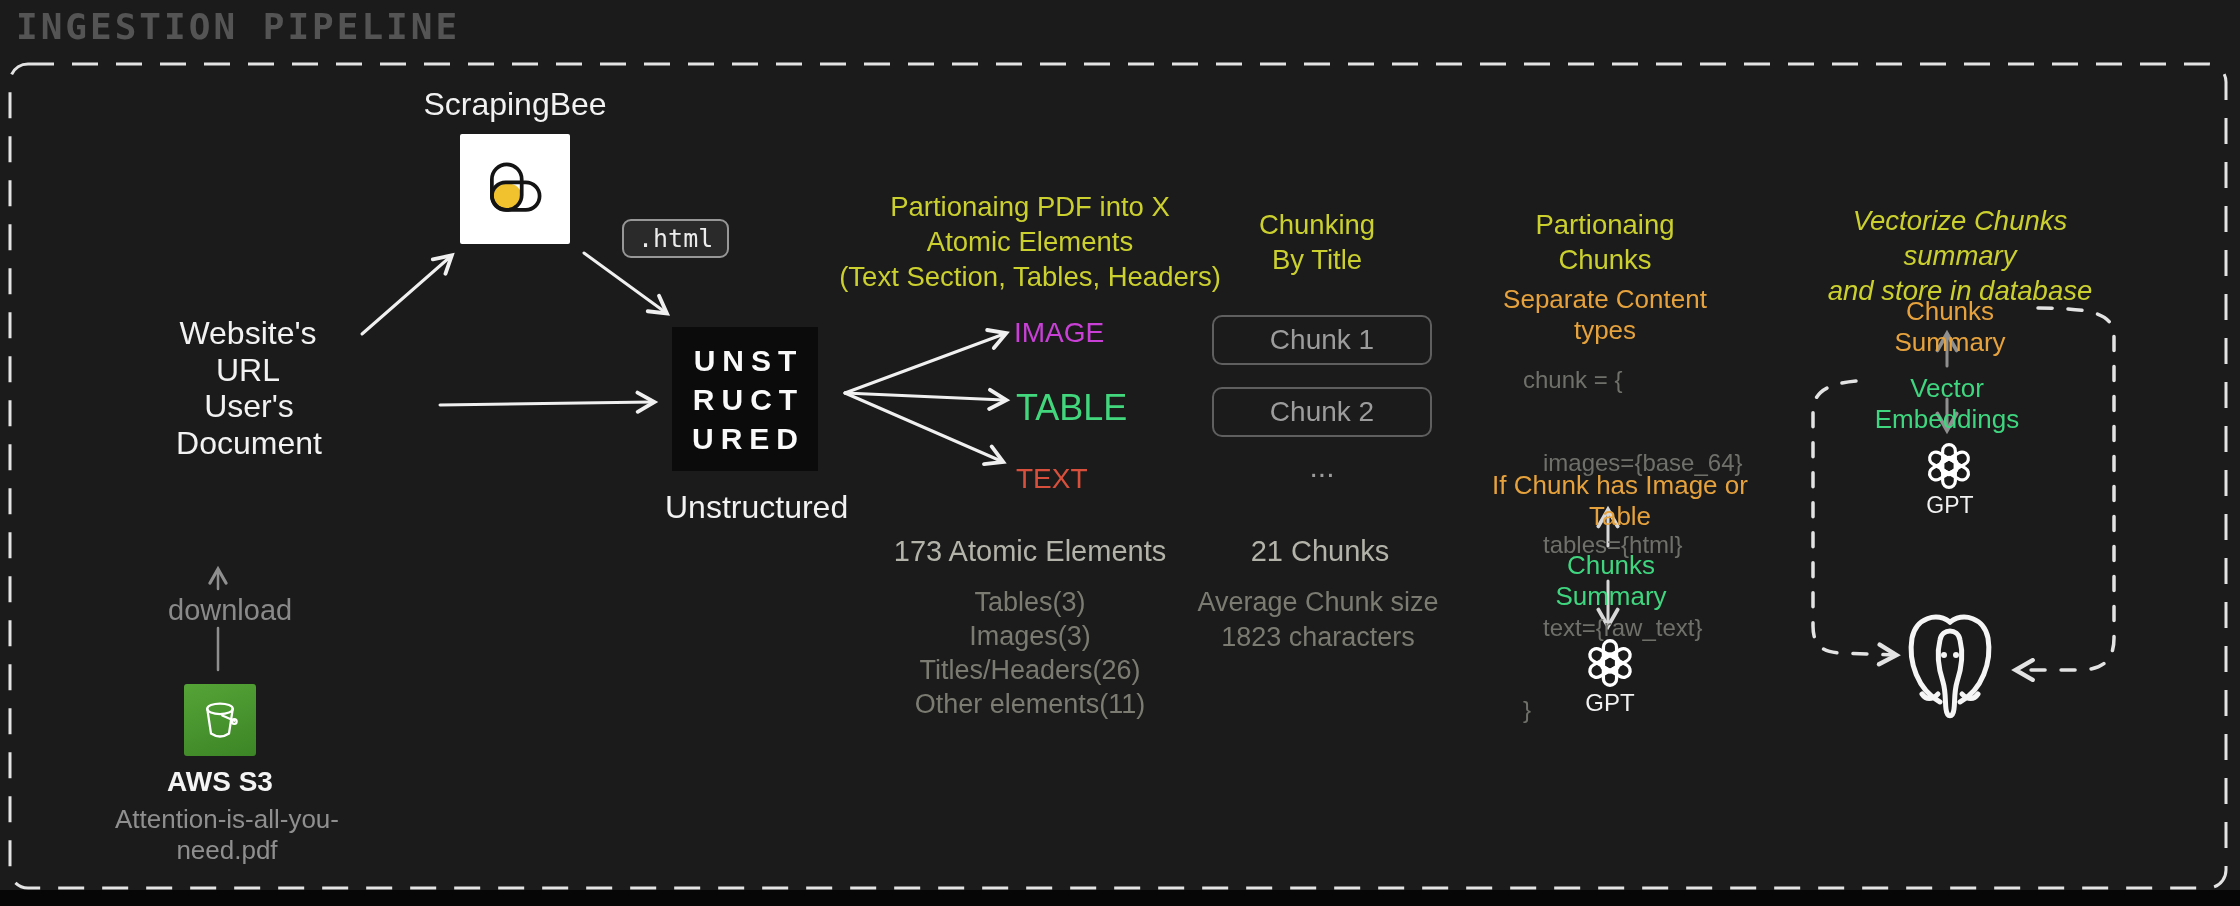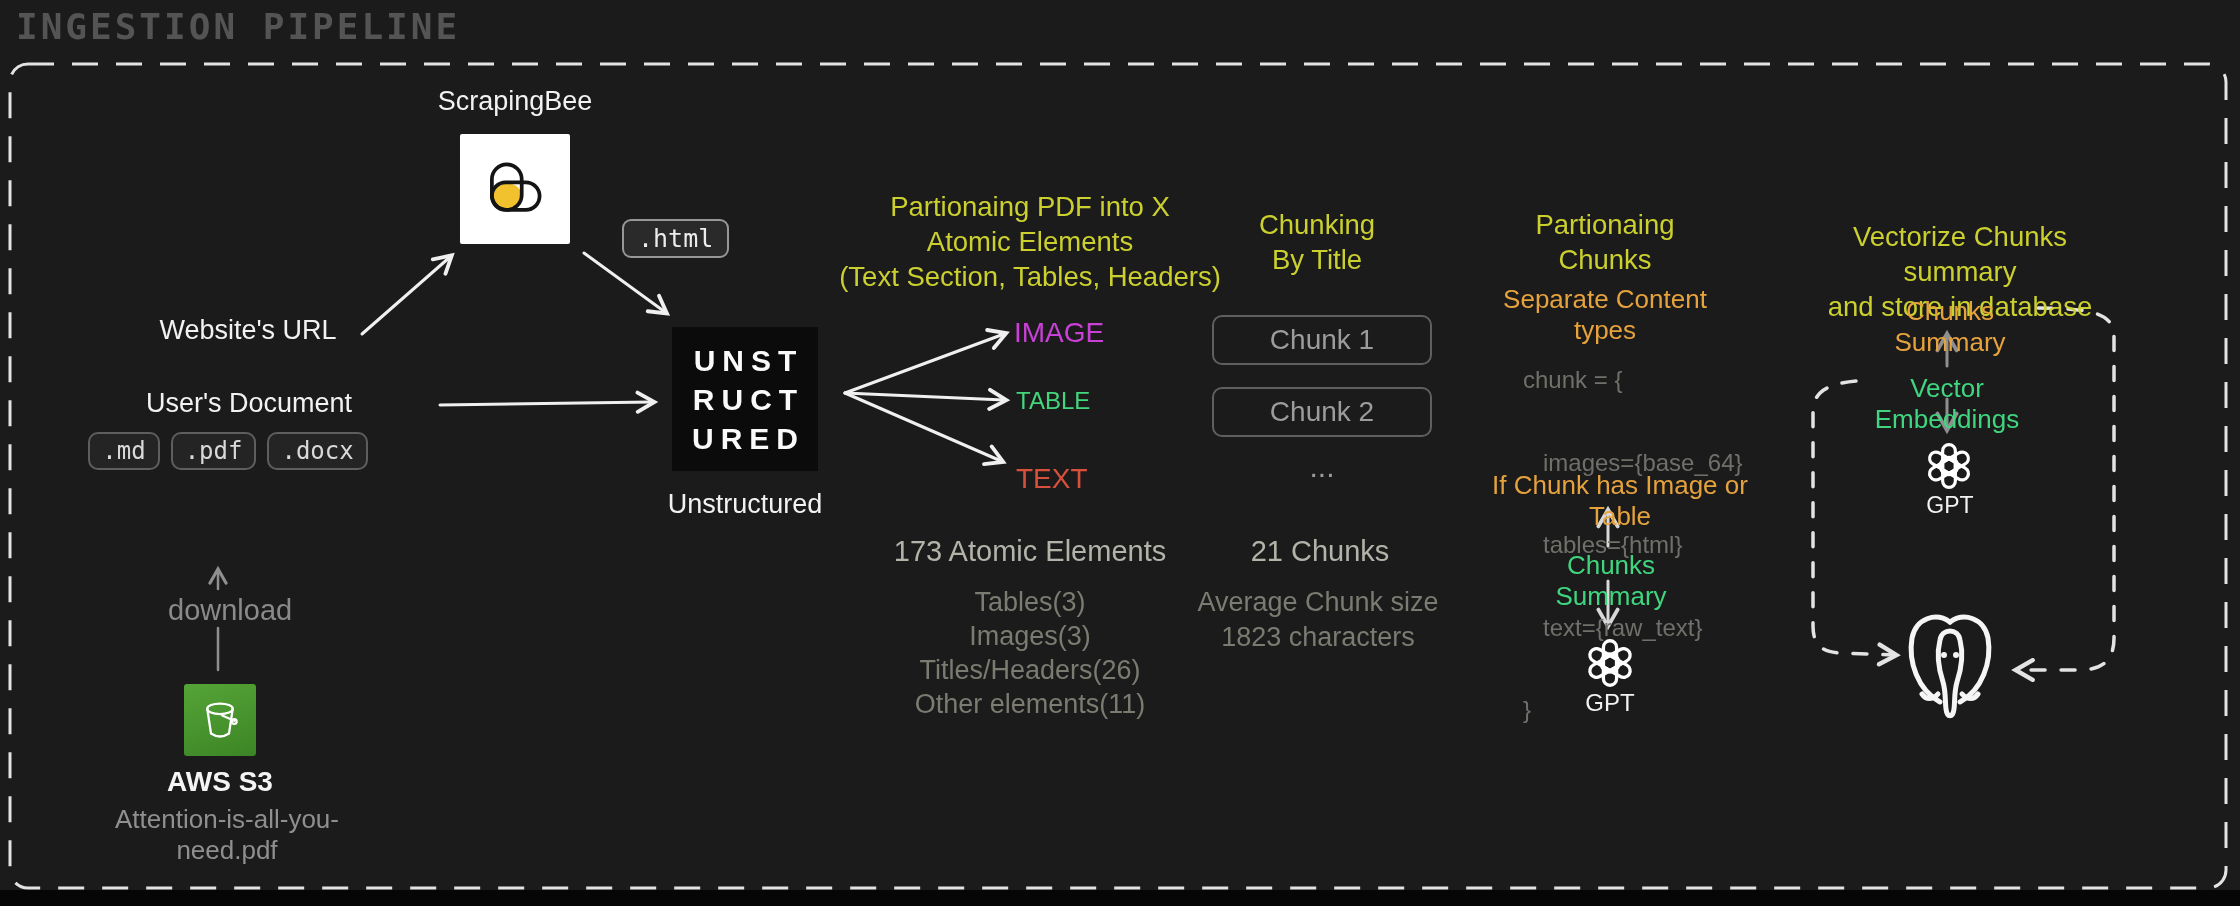--- a/index.html
+++ b/index.html
@@ -1,20 +1,20 @@
 <!DOCTYPE html>
 <html><head>
 <meta charset="utf-8">
 <style>
   html,body{margin:0;padding:0;background:#1b1b1b;width:2240px;height:906px;overflow:hidden;}
   body{position:relative;font-family:"Liberation Sans",sans-serif;color:#f2f2f2;}
   .abs{position:absolute;}
   .c{text-align:center;}
   .title{left:16px;top:6px;font:700 36px "DejaVu Sans Mono",monospace;letter-spacing:3px;color:#545454;}
-  .wlabel{font-size:27px;color:#f2f2f2;}
+  .wlabel{font-size:32px;color:#f2f2f2;}
   .ylabel{font-size:27.5px;color:#cbd02f;line-height:35px;}
   .olabel{font-size:26px;color:#e6a23c;}
   .glabel{font-size:26px;color:#3fd67f;}
   .graylt{font-size:29px;color:#b3b3aa;}
   .graydk{font-size:27px;color:#7b7b72;line-height:34px;}
   .badge{font-family:"DejaVu Sans Mono",monospace;font-size:24px;color:#d9d9d9;background:#242424;
          border:2px solid #5e5e5e;border-radius:10px;padding:3px 12px;display:inline-block;}
   .htmlbadge{left:622px;top:219px;font-family:"DejaVu Sans Mono",monospace;font-size:25px;color:#ececec;
          background:#2a2a2a;border:2px solid #979797;border-radius:9px;padding:3px 14px;}
   .badges{left:78px;top:432px;width:300px;}
@@ -84,25 +84,20 @@
     <rect x="24" y="46" width="64" height="37" rx="18.5" fill="none" stroke="#141414" stroke-width="5"></rect>
   </svg>
 </div>
 
 <div class="abs htmlbadge">.html</div>
 
 <div class="abs c wlabel" style="left:148px;top:315px;width:200px;">Website's URL</div>
 <div class="abs c wlabel" style="left:139px;top:388px;width:220px;">User's Document</div>
 
 <div class="abs badges">
-  <div class="badgerow">
-    <span class="badge">.md</span>
-    <span class="badge">.pdf</span>
-    <span class="badge">.docx</span>
-  </div>
 </div>
 
 <div class="abs c" style="left:168px;top:594px;width:100px;font-size:29px;color:#8a8a8a;">download</div>
 
 <div class="abs s3icon">
   <svg width="54" height="54" viewBox="0 0 72 72">
     <g fill="none" stroke="#ffffff" stroke-width="3" stroke-linecap="round">
       <ellipse cx="36" cy="21" rx="17" ry="7"></ellipse>
       <path d="M19,21 L24,54 Q36,62 48,54 L53,21"></path>
       <path d="M39,30 L55,37"></path>
@@ -121,21 +116,21 @@
 </div>
 <div class="abs c wlabel" style="left:665px;top:489px;width:160px;">Unstructured</div>
 
 <div class="abs c ylabel" style="left:828px;top:189px;width:404px;">
   <div>Partionaing PDF into X</div>
   <div>Atomic Elements</div>
   <div>(Text Section, Tables, Headers)</div>
 </div>
 
 <div class="abs" style="left:1014px;top:317px;font-size:28px;color:#c840d6;">IMAGE</div>
-<div class="abs" style="left:1016px;top:387px;font-size:24px;color:#43d77d;">TABLE</div>
+<div class="abs" style="left:1016px;top:387px;font-size:36px;color:#43d77d;">TABLE</div>
 <div class="abs" style="left:1016px;top:463px;font-size:28px;color:#d8503c;">TEXT</div>
 
 <div class="abs c graylt" style="left:880px;top:535px;width:300px;">173 Atomic Elements</div>
 <div class="abs c graydk" style="left:880px;top:585px;width:300px;">
   <div>Tables(3)</div>
   <div>Images(3)</div>
   <div>Titles/Headers(26)</div>
   <div>Other elements(11)</div>
 </div>
 
@@ -174,21 +169,21 @@
       <rect x="-8" y="-27" width="16" height="38" rx="8" transform="rotate(60)"></rect>
       <rect x="-8" y="-27" width="16" height="38" rx="8" transform="rotate(120)"></rect>
       <rect x="-8" y="-27" width="16" height="38" rx="8" transform="rotate(180)"></rect>
       <rect x="-8" y="-27" width="16" height="38" rx="8" transform="rotate(240)"></rect>
       <rect x="-8" y="-27" width="16" height="38" rx="8" transform="rotate(300)"></rect>
     </g>
   </svg>
 </div>
 <div class="abs c" style="left:1580px;top:689px;width:60px;font-size:24px;color:#f2f2f2;">GPT</div>
 
-<div class="abs c ylabel" style="left:1800px;top:219px;width:320px;">
+<div class="abs c ylabel" style="left:1800px;top:203px;width:320px;font-style:italic;">
   <div>Vectorize Chunks summary</div>
   <div>and store in database</div>
 </div>
 <div class="abs c olabel" style="left:1850px;top:296px;width:200px;">Chunks Summary</div>
 <div class="abs c glabel" style="left:1847px;top:373px;width:200px;">Vector Embeddings</div>
 
 <div class="abs" style="left:1922px;top:439px;">
   <svg width="54" height="54" viewBox="-34 -34 68 68">
     <g fill="none" stroke="#ffffff" stroke-width="4">
       <rect x="-8" y="-27" width="16" height="38" rx="8"></rect>

